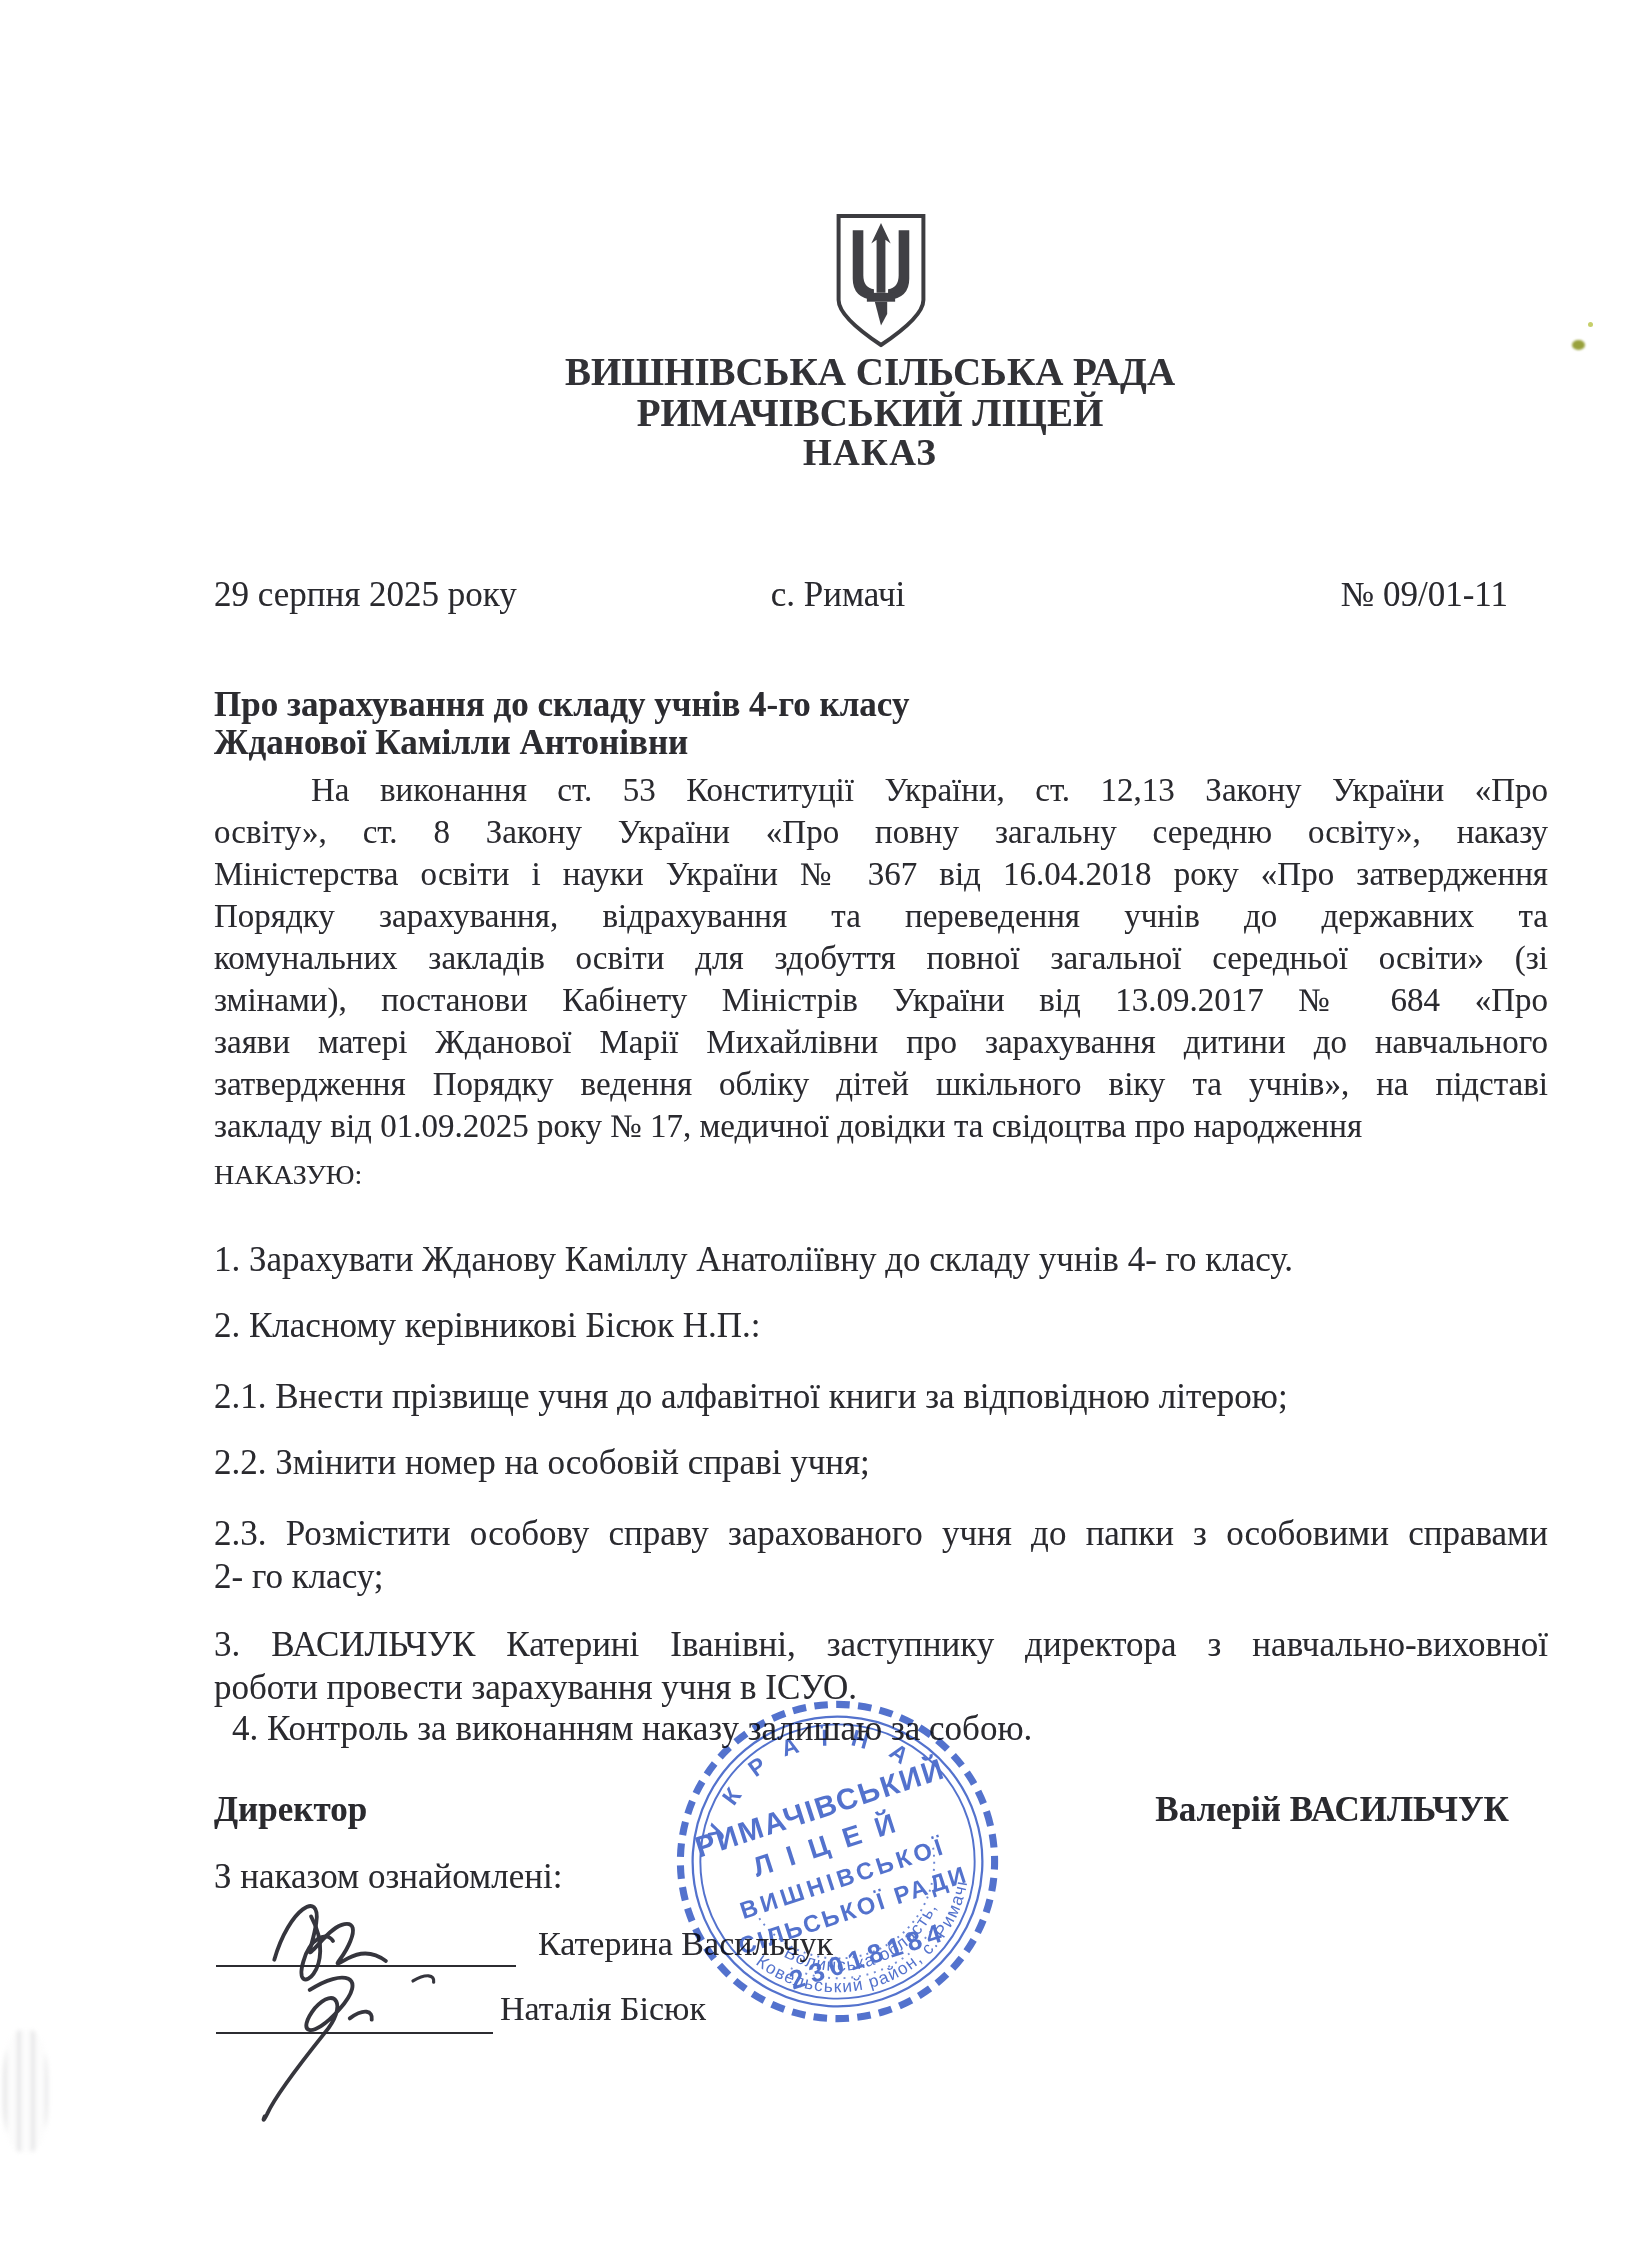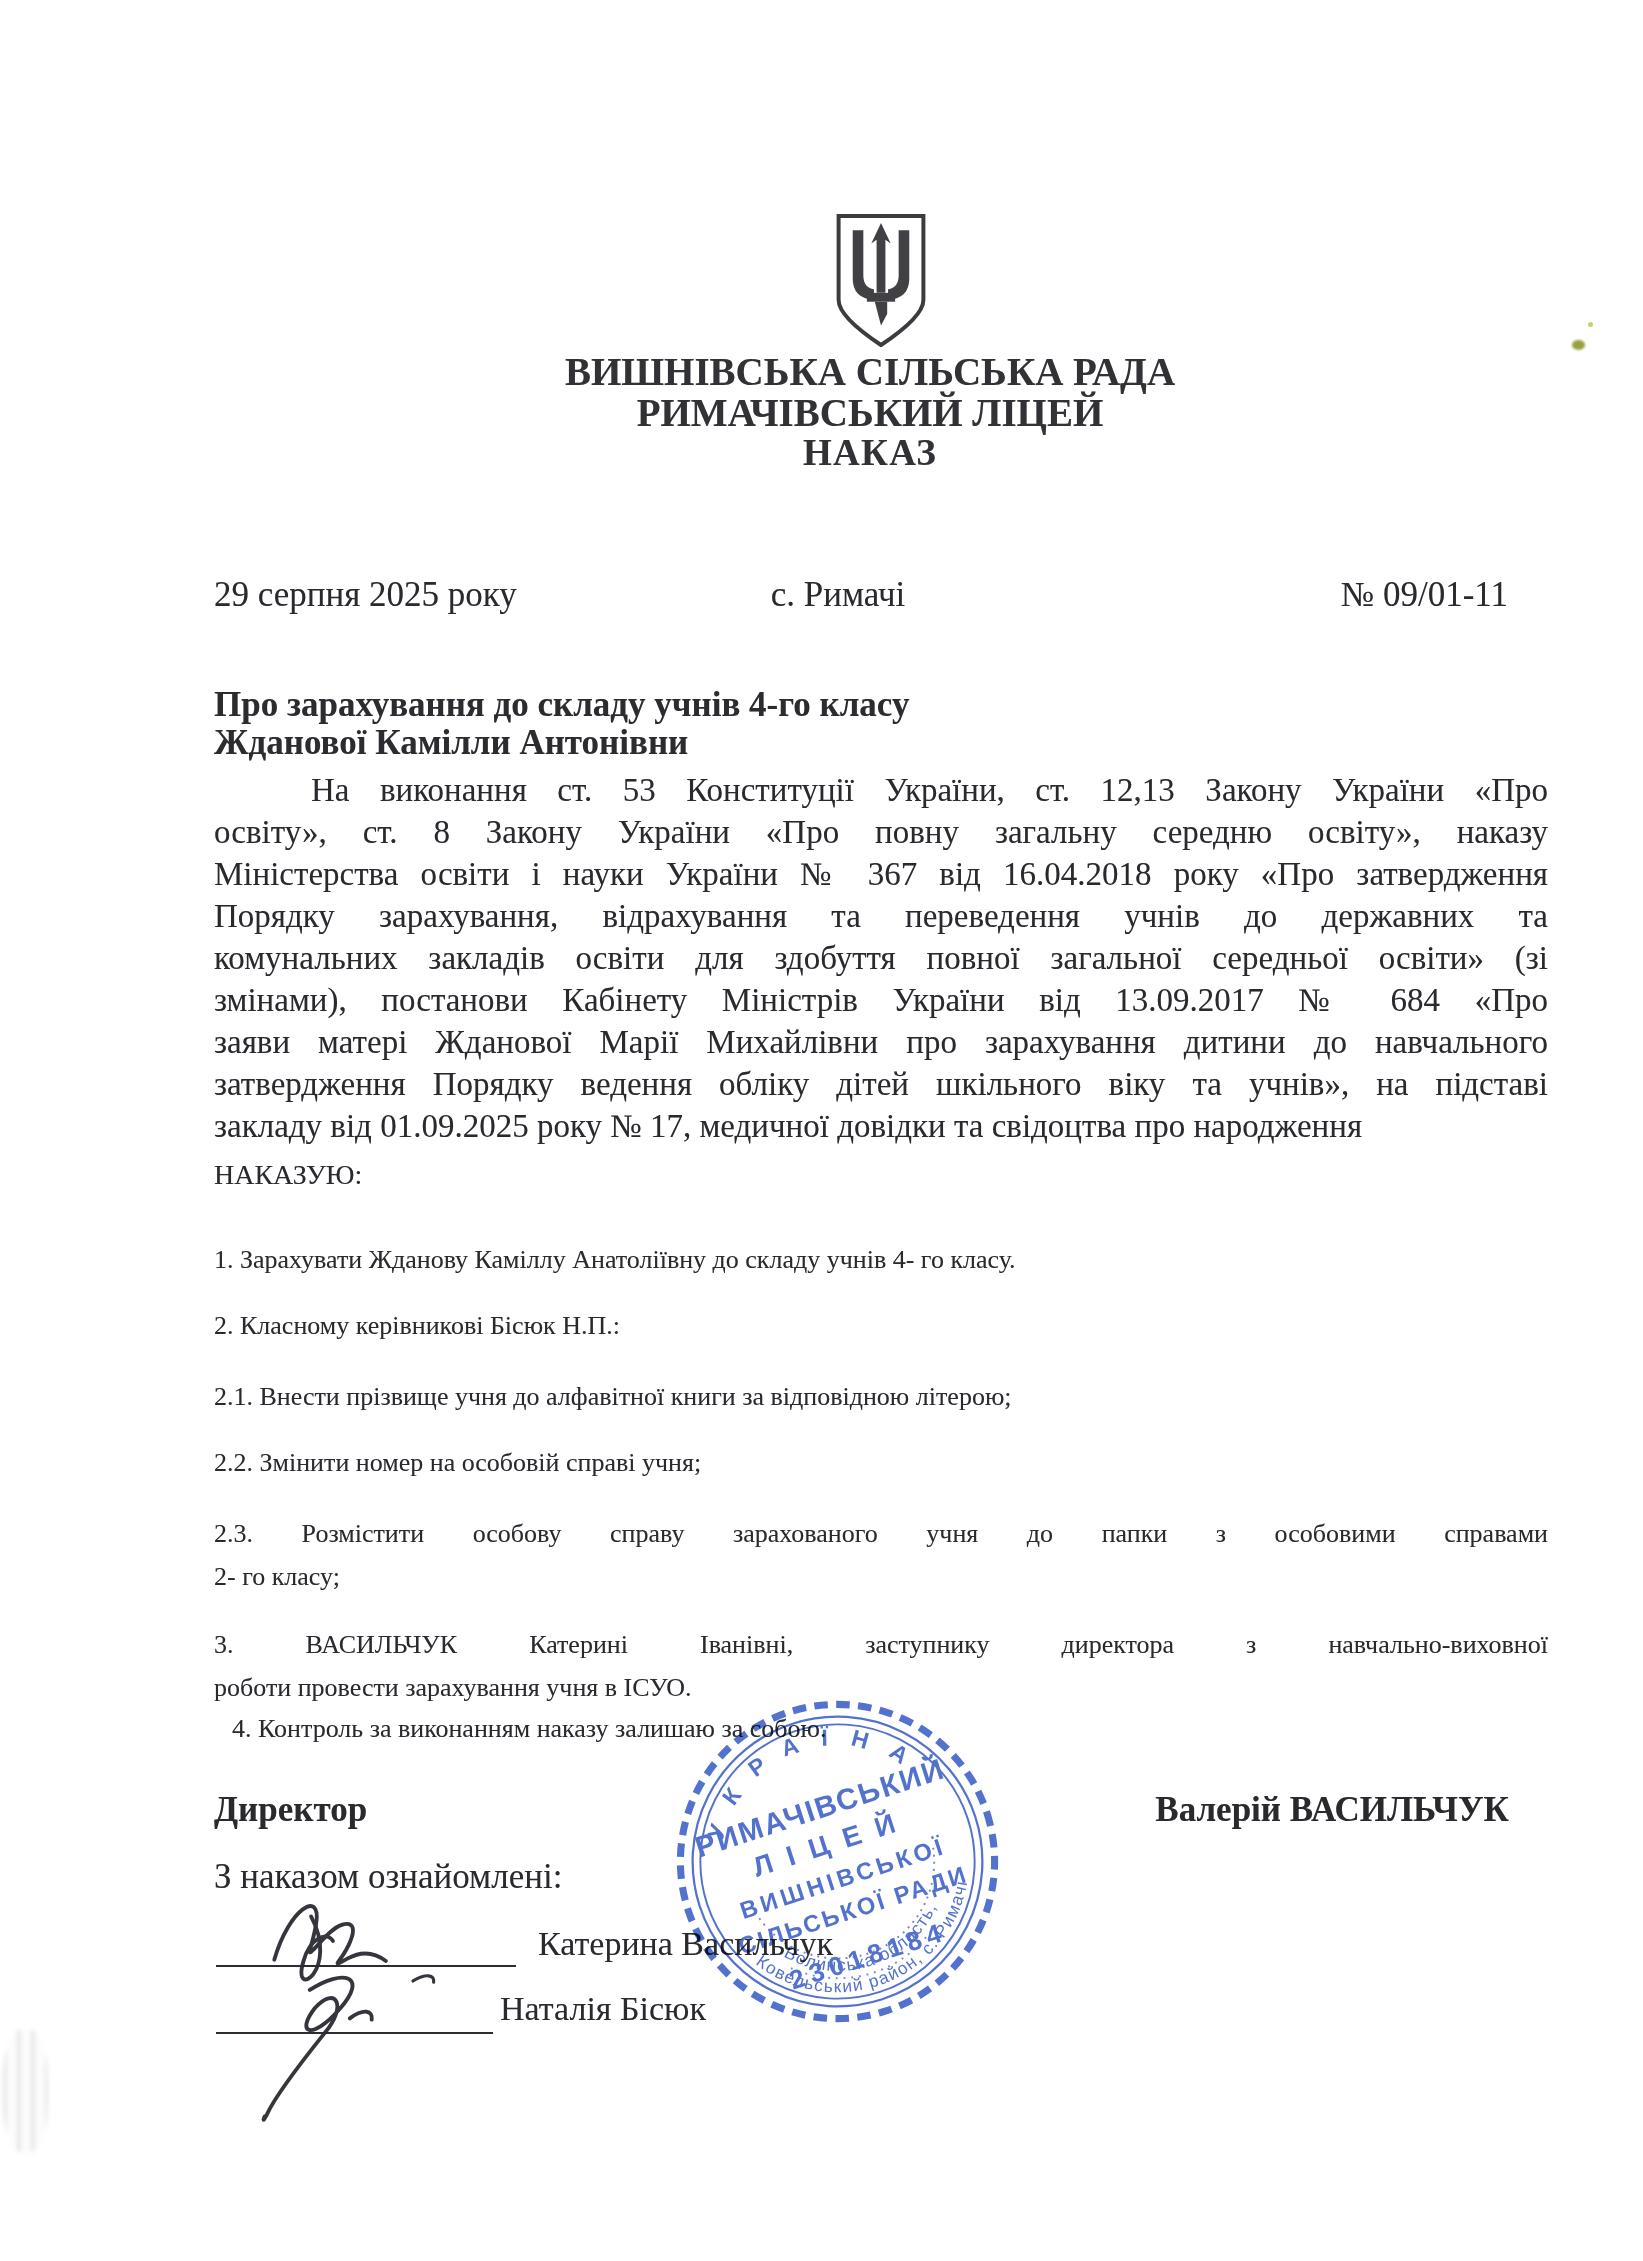--- a/index.html
+++ b/index.html
@@ -15,21 +15,21 @@
   .abs{position:absolute;}
   .tx{text-shadow:0 0 0.6px rgba(50,50,90,.28);}
   .bold{font-weight:bold;}
   .center{text-align:center;}
   .right{text-align:right;}
   .hdr{font-size:39px;line-height:40px;font-weight:bold;color:#323236;}
   .meta{font-size:35px;line-height:37px;}
   .ttl{font-size:35px;line-height:37px;font-weight:bold;color:#2c2c30;}
   .body-block{font-size:33px;line-height:42px;width:1334px;font-family:Liberation Serif, serif;}
   .jline{text-align:justify;text-align-last:justify;}
-  .item{font-size:26px;line-height:43px;width:1334px;}
+  .item{font-size:35px;line-height:43px;width:1334px;}
   .sig-line{border-bottom:2.6px solid #2c2c31;height:0;}
   .name{font-size:34px;line-height:36px;}
   .smudge{
     background:
       repeating-linear-gradient(90deg, rgba(120,120,125,.18) 0 3.9px, rgba(200,200,200,.05) 3.9px 14px);
     filter:blur(1.9px);
     border-radius:40%;
   }
   .speck{background:#98a13c;border-radius:50%;filter:blur(1px);}
   .speck2{background:#c6cf6a;border-radius:50%;filter:blur(0.6px);}

